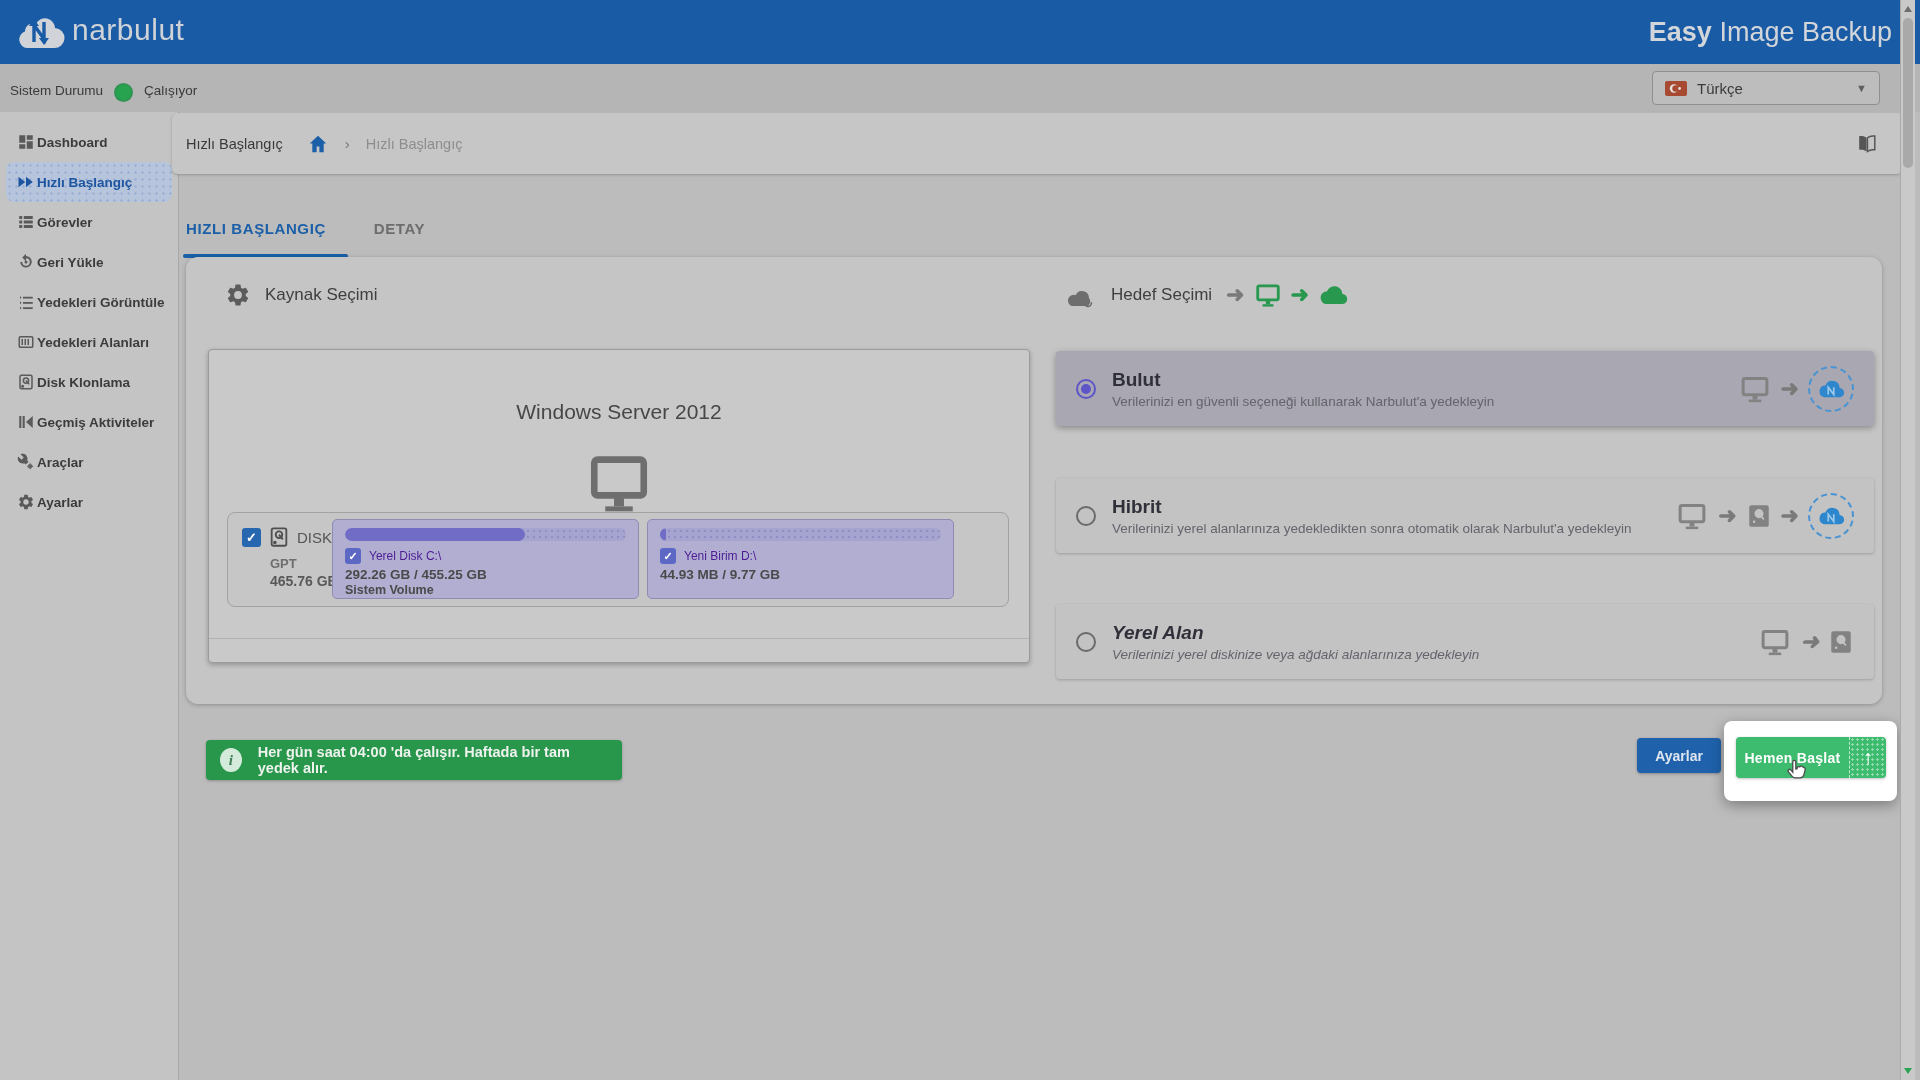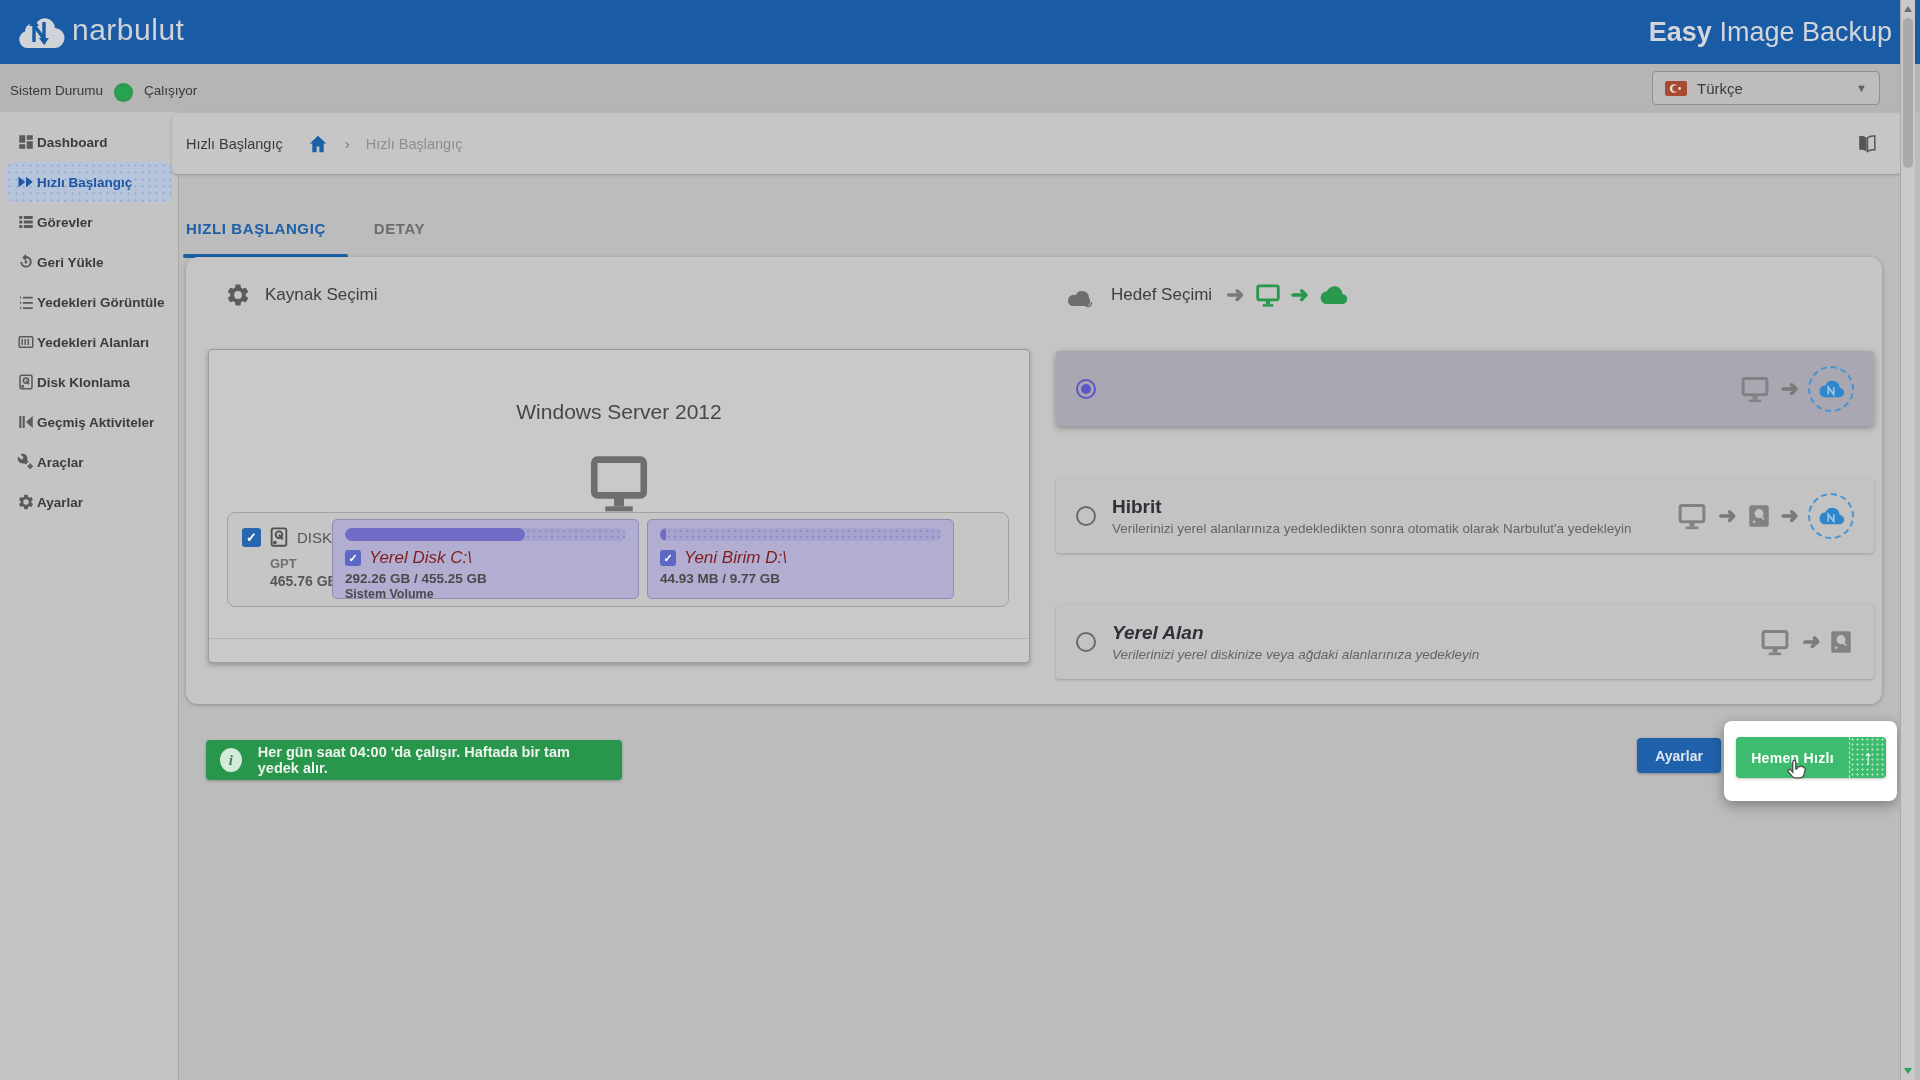--- a/index.html
+++ b/index.html
@@ -116,21 +116,21 @@
   }
   .vol-c{left:104px;}
   .vol-d{left:419px;}
   .vol-track{
     height:13px;border-radius:7px;background:#a5a3cf;overflow:hidden;
     background-image:radial-gradient(#918fc2 1px, transparent 1.2px);background-size:6px 6px;
     border:1px solid #9износ;
   }
   .vol-fill{height:100%;background:#716dc6;border-radius:7px;}
   .vol-name-row{display:flex;align-items:center;gap:8px;margin-top:7px;}
-  .vol-name{font-size:17px;color:#7f1d1d;font-style:italic;}
+  .vol-name{font-size:12px;color:#4c1d95;}
   .vol-usage{font-size:13.5px;font-weight:700;color:#4a4a4a;margin-top:3px;}
   .vol-label{font-size:12.5px;font-weight:700;color:#4a4a4a;margin-top:1px;}
 
   
   .opt-row{
     position:absolute;left:870px;width:818px;height:75px;background:#c3c3c3;border-radius:4px;
     box-shadow:0 1px 3px rgba(0,0,0,.2);display:flex;align-items:center;
     padding:0 20px;box-sizing:border-box;cursor:pointer;
   }
   .opt-row.selected{background:#a8a7b2;box-shadow:0 2px 6px rgba(0,0,0,.3);}
@@ -439,20 +439,24 @@
           <span class="cbx small">✓</span>
           <span class="vol-name">Yeni Birim D:\</span>
         </div>
         <div class="vol-usage">44.93 MB / 9.77 GB</div>
       </div>
     </div>
   </div>
 
   <div class="opt-row selected" style="top:94px;">
     <span class="radio on"></span>
+    <span class="opt-text">
+      <div class="opt-title">Bulut</div>
+      <div class="opt-desc">Verilerinizi en güvenli seçeneği kullanarak Narbulut'a yedekleyin</div>
+    </span>
     <span class="opt-icons">
       <svg width="34" height="30" viewBox="0 0 24 24">
           <rect x="2.5" y="3.5" width="19" height="13" rx="1.5" fill="none" stroke="currentColor" stroke-width="2.4"></rect>
           <rect x="10" y="17.5" width="4" height="3" fill="currentColor"></rect>
           <rect x="7" y="20.5" width="10" height="2" fill="currentColor"></rect>
         </svg>
       <span class="flow-arrow">➜</span>
       <span class="cloud-badge">
         <svg width="30" height="24" viewBox="0 0 32 26">
             <path fill="#2e86cc" d="M25 22H8.5A6.5 6.5 0 0 1 10 9.2 8 8 0 0 1 25.4 12 5 5 0 0 1 25 22z"></path>
@@ -514,21 +518,21 @@
 
 <div class="info-bar">
   <span class="info-ic">i</span>
   <span class="info-text">Her gün saat 04:00 'da çalışır. Haftada bir tam yedek alır.</span>
 </div>
 
 <button class="btn-ayarlar">Ayarlar</button>
 
 <div class="spotlight-card">
   <button class="btn-start">
-    <span class="lbl">Hemen Hızlı</span>
+    <span class="lbl">Hemen Başlat</span>
     <span class="arrow-seg">↑</span>
   </button>
   <svg class="cursor-hand" width="26" height="28" viewBox="0 0 24 24">
     <path d="M9.5 2.2c.8 0 1.4.6 1.4 1.4v6.6l1-.1 .3-1.1c.2-.7.9-1.2 1.6-1l.8.2c.2-.5.8-.8 1.4-.7l.8.2c.5.1.9.5 1 1l.7.2c.8.2 1.3 1 1.1 1.8l-1.2 4.7c-.4 1.7-1.9 2.9-3.7 2.9h-4.3c-1.1 0-2.1-.5-2.8-1.3l-3.5-4.2c-.5-.6-.4-1.5.2-2 .6-.5 1.4-.4 1.9.2l1.9 2.1V3.6c0-.8.6-1.4 1.4-1.4z" fill="#ffffff" stroke="#4b4b4b" stroke-width="1.2"></path>
   </svg>
 </div>
 
 <div class="scrollbar">
   <div class="sb-up"></div>
   <div class="sb-thumb"></div>

